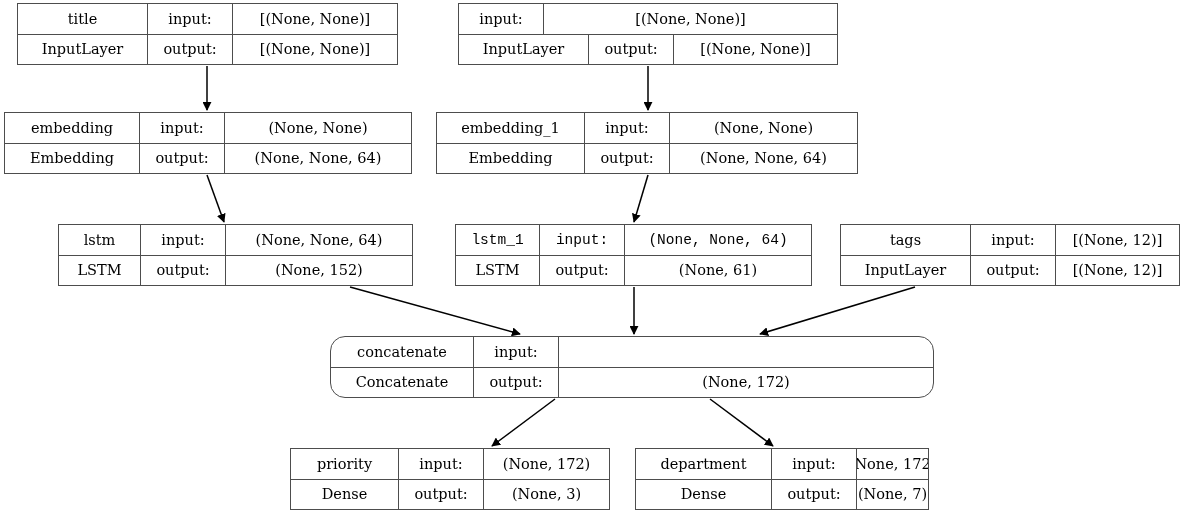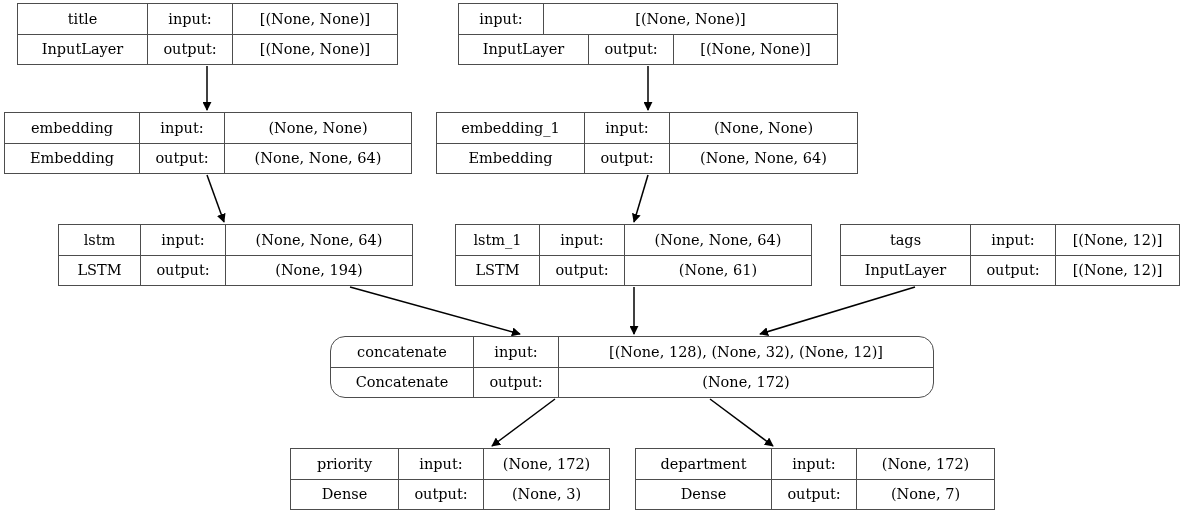--- a/index.html
+++ b/index.html
@@ -129,25 +129,25 @@
       </div>
       <div class="node" style="left: 58px; top: 224px; width: 355px; height: 62px; border-color: rgb(77, 77, 77); background: rgb(255, 255, 255);">
         <div class="node-row top" style="border-bottom-color: rgb(77, 77, 77);">
           <div class="cell c-name" style="width: 82px; flex: 0 0 82px; border-right-color: rgb(77, 77, 77);">lstm</div>
           <div class="cell c-io" style="width: 85px; flex: 0 0 85px; border-right-color: rgb(77, 77, 77);">input:</div>
           <div class="cell c-shape" style="flex: 1 1 auto;">(None, None, 64)</div>
         </div>
         <div class="node-row bot">
           <div class="cell c-name" style="width: 82px; flex: 0 0 82px; border-right-color: rgb(77, 77, 77);">LSTM</div>
           <div class="cell c-io" style="width: 85px; flex: 0 0 85px; border-right-color: rgb(77, 77, 77);">output:</div>
-          <div class="cell c-shape" style="flex: 1 1 auto;">(None, 194)</div>
+          <div class="cell c-shape" style="flex: 1 1 auto;">(None, 152)</div>
         </div>
       </div>
       <div class="node" style="left: 455px; top: 224px; width: 357px; height: 62px; border-color: rgb(77, 77, 77); background: rgb(255, 255, 255);">
-        <div class="node-row top" style="border-bottom-color: rgb(77, 77, 77);">
+        <div class="node-row top" style="border-bottom-color: rgb(77, 77, 77); font-family: Liberation Mono, monospace;">
           <div class="cell c-name" style="width: 84px; flex: 0 0 84px; border-right-color: rgb(77, 77, 77);">lstm_1</div>
           <div class="cell c-io" style="width: 85px; flex: 0 0 85px; border-right-color: rgb(77, 77, 77);">input:</div>
           <div class="cell c-shape" style="flex: 1 1 auto;">(None, None, 64)</div>
         </div>
         <div class="node-row bot">
           <div class="cell c-name" style="width: 84px; flex: 0 0 84px; border-right-color: rgb(77, 77, 77);">LSTM</div>
           <div class="cell c-io" style="width: 85px; flex: 0 0 85px; border-right-color: rgb(77, 77, 77);">output:</div>
           <div class="cell c-shape" style="flex: 1 1 auto;">(None, 61)</div>
         </div>
       </div>
@@ -160,41 +160,40 @@
         <div class="node-row bot">
           <div class="cell c-name" style="width: 130px; flex: 0 0 130px; border-right-color: rgb(77, 77, 77);">InputLayer</div>
           <div class="cell c-io" style="width: 85px; flex: 0 0 85px; border-right-color: rgb(77, 77, 77);">output:</div>
           <div class="cell c-shape" style="flex: 1 1 auto;">[(None, 12)]</div>
         </div>
       </div>
       <div class="node" style="left: 330px; top: 336px; width: 604px; height: 62px; border-color: rgb(77, 77, 77); background: rgb(255, 255, 255); border-radius: 15px;">
         <div class="node-row top" style="border-bottom-color: rgb(77, 77, 77);">
           <div class="cell c-name" style="width: 143px; flex: 0 0 143px; border-right-color: rgb(77, 77, 77);">concatenate</div>
           <div class="cell c-io" style="width: 85px; flex: 0 0 85px; border-right-color: rgb(77, 77, 77);">input:</div>
-          <div class="cell c-shape" style="flex: 1 1 auto;">[(None, 128), (None, 32), (None, 12)]</div>
         </div>
         <div class="node-row bot">
           <div class="cell c-name" style="width: 143px; flex: 0 0 143px; border-right-color: rgb(77, 77, 77);">Concatenate</div>
           <div class="cell c-io" style="width: 85px; flex: 0 0 85px; border-right-color: rgb(77, 77, 77);">output:</div>
           <div class="cell c-shape" style="flex: 1 1 auto;">(None, 172)</div>
         </div>
       </div>
       <div class="node" style="left: 290px; top: 448px; width: 320px; height: 62px; border-color: rgb(77, 77, 77); background: rgb(255, 255, 255);">
         <div class="node-row top" style="border-bottom-color: rgb(77, 77, 77);">
           <div class="cell c-name" style="width: 108px; flex: 0 0 108px; border-right-color: rgb(77, 77, 77);">priority</div>
           <div class="cell c-io" style="width: 85px; flex: 0 0 85px; border-right-color: rgb(77, 77, 77);">input:</div>
           <div class="cell c-shape" style="flex: 1 1 auto;">(None, 172)</div>
         </div>
         <div class="node-row bot">
           <div class="cell c-name" style="width: 108px; flex: 0 0 108px; border-right-color: rgb(77, 77, 77);">Dense</div>
           <div class="cell c-io" style="width: 85px; flex: 0 0 85px; border-right-color: rgb(77, 77, 77);">output:</div>
           <div class="cell c-shape" style="flex: 1 1 auto;">(None, 3)</div>
         </div>
       </div>
-      <div class="node" style="left: 635px; top: 448px; width: 360px; height: 62px; border-color: rgb(77, 77, 77); background: rgb(255, 255, 255);">
+      <div class="node" style="left: 635px; top: 448px; width: 294px; height: 62px; border-color: rgb(77, 77, 77); background: rgb(255, 255, 255);">
         <div class="node-row top" style="border-bottom-color: rgb(77, 77, 77);">
           <div class="cell c-name" style="width: 136px; flex: 0 0 136px; border-right-color: rgb(77, 77, 77);">department</div>
           <div class="cell c-io" style="width: 85px; flex: 0 0 85px; border-right-color: rgb(77, 77, 77);">input:</div>
           <div class="cell c-shape" style="flex: 1 1 auto;">(None, 172)</div>
         </div>
         <div class="node-row bot">
           <div class="cell c-name" style="width: 136px; flex: 0 0 136px; border-right-color: rgb(77, 77, 77);">Dense</div>
           <div class="cell c-io" style="width: 85px; flex: 0 0 85px; border-right-color: rgb(77, 77, 77);">output:</div>
           <div class="cell c-shape" style="flex: 1 1 auto;">(None, 7)</div>
         </div>

